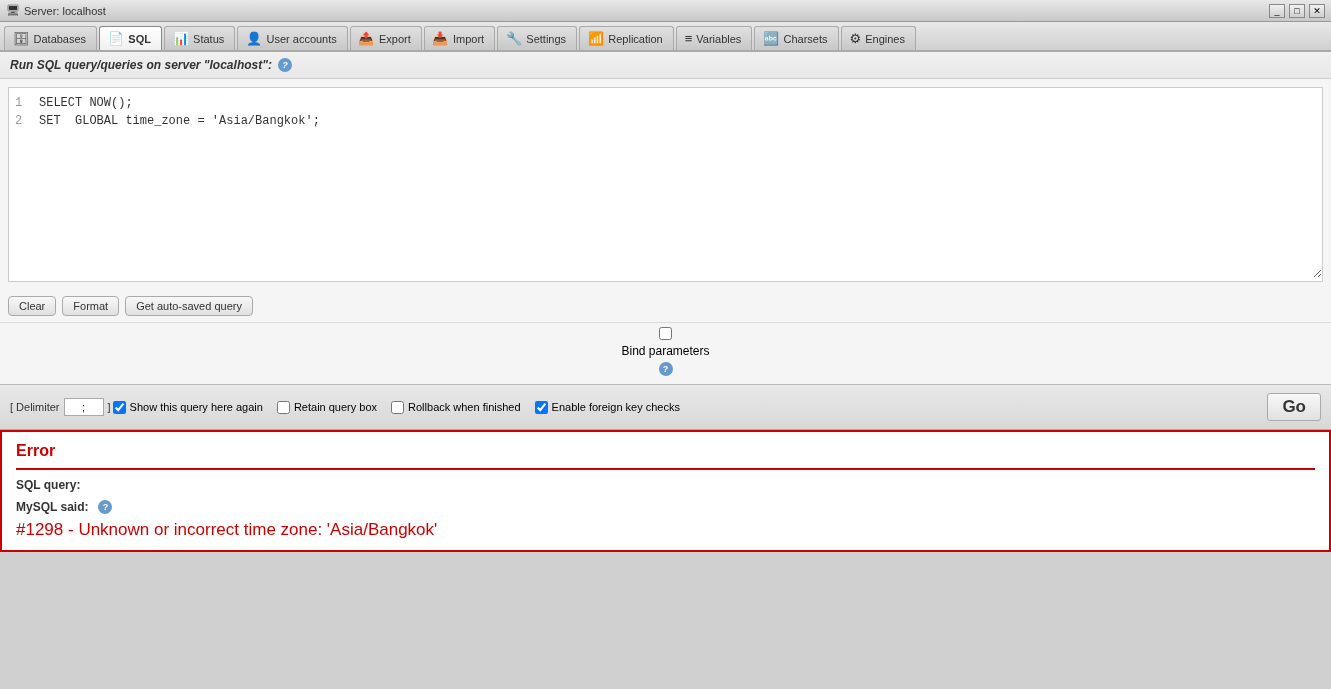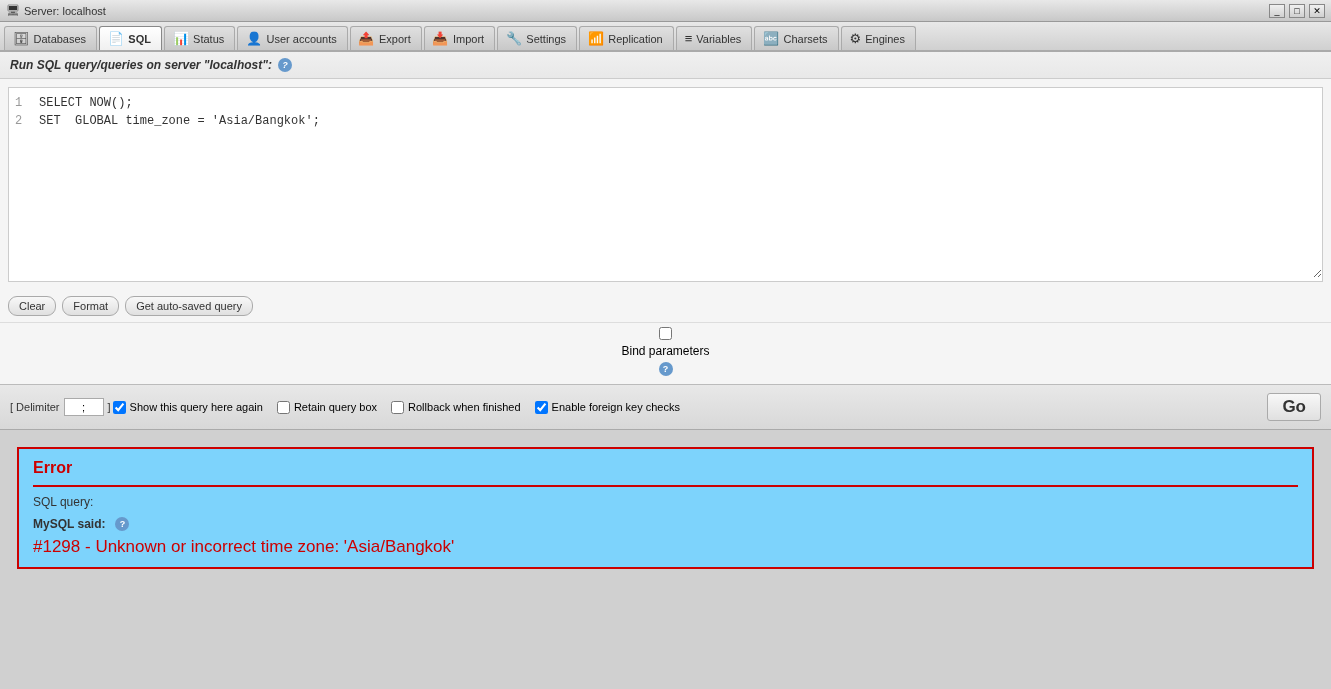--- a/index.html
+++ b/index.html
@@ -110,21 +110,21 @@
       padding: 6px 8px;
       display: flex;
       align-items: center;
       gap: 6px;
       border-bottom: 1px solid #ddd;
     }
     .btn {
       padding: 3px 10px;
       background: linear-gradient(to bottom, #f8f8f8, #e0e0e0);
       border: 1px solid #aaa;
-      border-radius: 9px;
+      border-radius: 4px;
       cursor: pointer;
       font-size: 11px;
       color: #333;
     }
 
     
     .bind-params {
       background: #f5f5f5;
       padding: 4px 8px 8px 8px;
       display: flex;
@@ -177,35 +177,35 @@
       border: 1px solid #aaa;
       border-radius: 3px;
       cursor: pointer;
       font-size: 17px;
       font-weight: bold;
       color: #333;
     }
 
     
     .error-section {
-      background: #7dd3fc;
+      background: #ffffff;
       border: 2px solid #cc0000;
-      margin: 17px;
+      margin: 0;
       padding: 10px 14px;
     }
     .error-title {
       font-size: 16px;
       font-weight: bold;
       color: #cc0000;
       margin-bottom: 8px;
       padding-bottom: 8px;
       border-bottom: 2px solid #cc0000;
     }
     .error-section-title {
-      font-weight: normal;
+      font-weight: bold;
       color: #333;
       margin-bottom: 6px;
     }
     .error-sql-display {
       background: #ffbbbb;
       padding: 8px 12px;
       margin: 8px 0;
       font-family: 'Courier New', monospace;
       font-size: 12px;
     }

